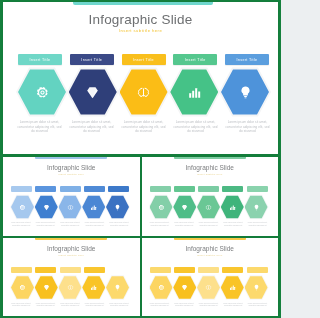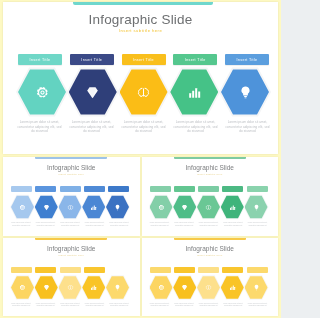--- a/index.html
+++ b/index.html
@@ -1,21 +1,21 @@
 <!DOCTYPE html>
 <html><head>
 <meta charset="utf-8">
 <style>
   html,body{margin:0;padding:0;}
   body{
     width:281px;height:318px;overflow:hidden;
     background:#eceff1;
     font-family:"Liberation Sans", sans-serif;
   }
-  .page{position:relative;width:281px;height:318px;background:#fef9c3;}
+  .page{position:relative;width:281px;height:318px;background:#15803d;}
 
   
   .hero{
     position:absolute;left:3px;top:2px;width:275px;height:152px;
     background:#ffffff;
     box-shadow:0 0 2px rgba(0,0,0,.10);
     overflow:hidden;
   }
   .hero-accent{
     position:absolute;left:70px;top:0px;width:140px;height:3px;

